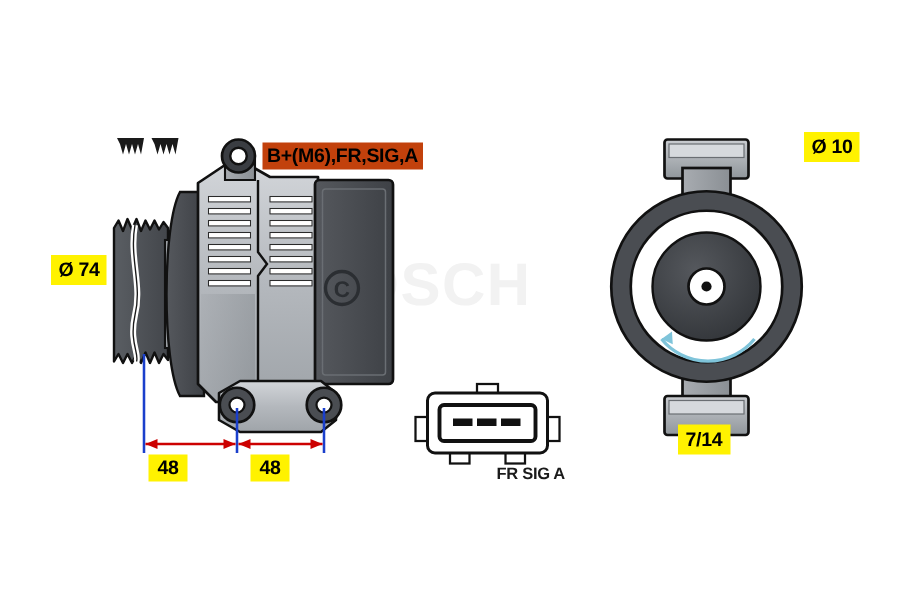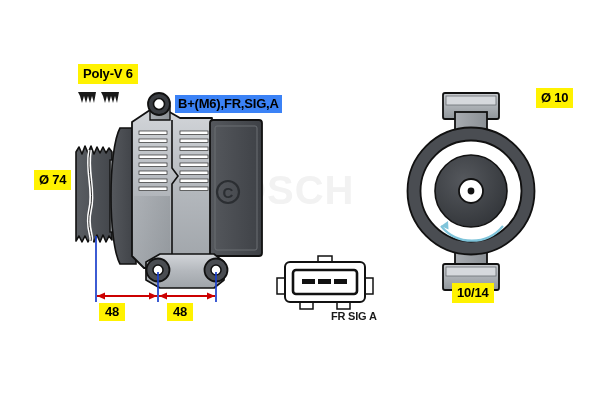--- a/index.html
+++ b/index.html
@@ -14,21 +14,21 @@
     position:absolute;
     font-family:"Liberation Sans",sans-serif;
     font-weight:bold;
     color:#000000;
     white-space:nowrap;
     line-height:1;
     letter-spacing:-0.2px;
     padding-left:34px;
   }
   .lbl-yellow{background:#FFF200;padding:3px 5px 4px 5px;font-size:13px;}
-  .lbl-cyan{background:#3b82f6;padding:2px 3px 3px 3px;font-size:13px;}
+  .lbl-cyan{background:#c2410c;padding:2px 3px 3px 3px;font-size:13px;}
   .lbl-dim{background:#FFF200;padding:2px 6px 3px 6px;font-size:13px;}
   .lbl-plain{font-size:11px;color:#1a1a1a;font-weight:bold;}
 
   #poly-v-label{left:78px;top:64px;}
   #dia48-label{left:34px;top:170px;}
   #terminal-label{left:175px;top:95px;}
   #dia10-label{left:512px;top:88px;margin-left:24px;}
   #ratio-label{left:452px;top:283px;}
   #dim-48-label{left:99px;top:303px;}
   #dim-74-label{left:167px;top:303px;}
@@ -235,29 +235,28 @@
       </g>
 
       <g>
         <path d="M441 226 A40 40 0 0 0 503 226" fill="none" stroke="#7FC4DA" stroke-width="2.2"></path>
         <path d="M441 226 L448 221 L448.5 229.5 Z" fill="#7FC4DA"></path>
       </g>
     </g>
 
   </svg>
 
-  <div class="lbl lbl-yellow" id="poly-v-label">Poly-V 6</div>
 
   <div class="lbl lbl-yellow" id="dia48-label">Ø 74</div>
 
   <div class="lbl lbl-cyan" id="terminal-label">B+(M6),FR,SIG,A</div>
 
   <div class="lbl lbl-yellow" id="dia10-label">Ø 10</div>
 
-  <div class="lbl lbl-yellow" id="ratio-label">10/14</div>
+  <div class="lbl lbl-yellow" id="ratio-label">7/14</div>
 
   <div class="lbl lbl-dim" id="dim-48-label">48</div>
 
   <div class="lbl lbl-dim" id="dim-74-label">48</div>
 
   <div class="lbl lbl-plain" id="conn-pins-label">FR SIG A</div>
 
 </div>
 
 </body></html>

